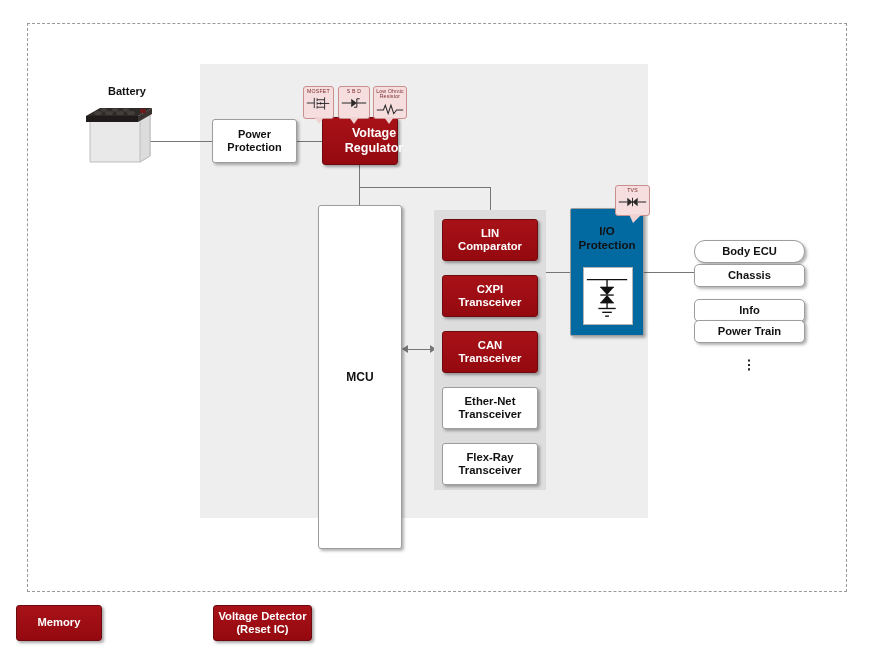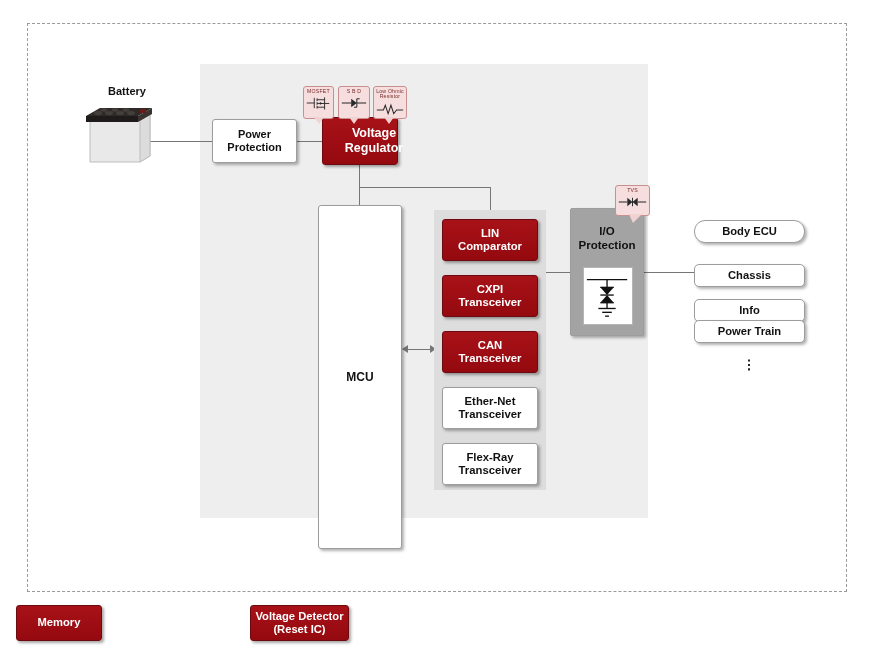--- a/index.html
+++ b/index.html
@@ -120,21 +120,21 @@
   }
   #trx-lin    { top: 219px; }
   #trx-cxpi   { top: 275px; }
   #trx-can    { top: 331px; }
   #trx-enet   { top: 387px; align-items: center; }
   #trx-flex   { top: 443px; }
 
   
   #io-protection {
     left: 570px; top: 208px; width: 74px; height: 128px;
-    background: #a3a3a3;
+    background: #0369a1;
     border: 1px solid #9d9d9d;
     box-shadow: 2px 2px 3px rgba(0,0,0,0.30);
     border-radius: 2px;
   }
   #io-protection-label {
     position: absolute; left: 0; top: 16px; width: 100%;
     text-align: center; font-size: 11.5px; font-weight: bold; color: #111;
     line-height: 1.2;
   }
   #io-schematic {
@@ -150,37 +150,37 @@
     border-right: 9px solid transparent;
     border-top: 9px solid #f0d2d2;
     bottom: -8px;
   }
 
   
   .ecu {
     left: 694px; width: 111px; height: 23px;
     font-size: 11.2px;
   }
-  #ecu-0 { top: 220px; border-radius: 11px; }
+  #ecu-0 { top: 240px; border-radius: 11px; }
   #ecu-1 { top: 264px; }
   #ecu-2 { top: 299px; }
   #ecu-3 { top: 320px; justify-content: center; }
   #ecu-dots {
     left: 694px; top: 358px; width: 111px;
     text-align: center; font-size: 13px; color: #111; font-weight: bold;
     letter-spacing: 1px; line-height: 1;
   }
 
   
   .legend {
     height: 36px; font-size: 11.2px;
   }
   #legend-0 { left: 16px; top: 605px; width: 86px; }
   #legend-1 { left: 118px; top: 605px; width: 93px; }
-  #legend-2 { left: 213px; top: 605px; width: 99px; margin-left: 37px; }
+  #legend-2 { left: 213px; top: 605px; width: 99px; }
 
   
   .line { background: #767676; position: absolute; }
   .h { height: 1px; }
   .v { width: 1px; }
 </style>
 </head>
 <body>
 
 <div id="canvas">

